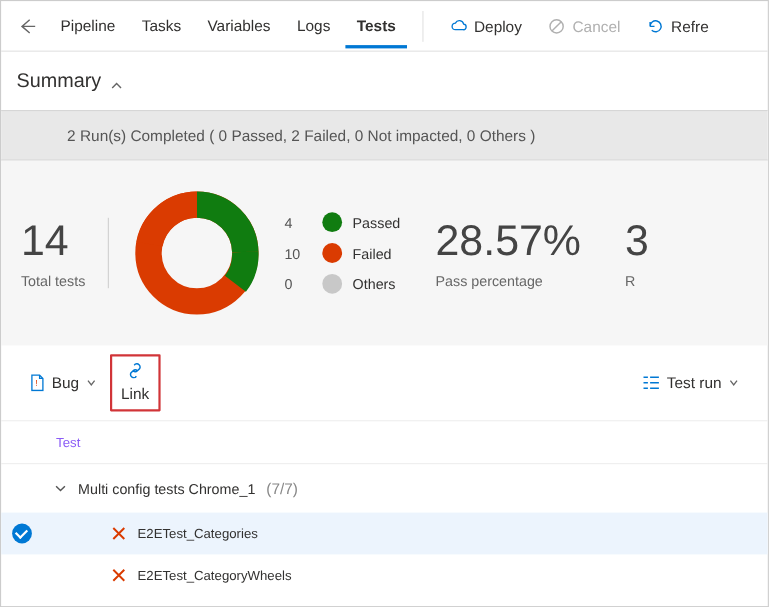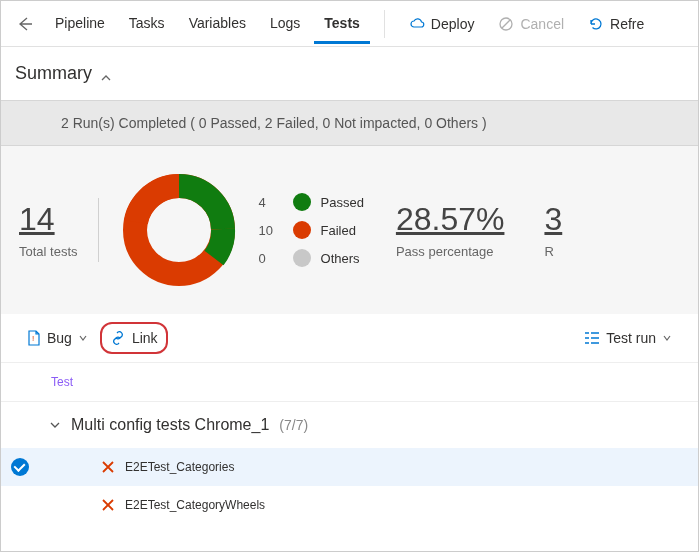--- a/index.html
+++ b/index.html
@@ -67,24 +67,23 @@
     }
     .metrics {
       display: flex;
       align-items: center;
       background: #f6f6f6;
       padding: 24px 18px;
       gap: 20px;
     }
     .metric-block { text-align: left; }
     .metric-big {
-      font-size: 32px;
+      font-size: 39px;
       color: #444;
       font-weight: 300;
-      text-decoration: underline;
     }
     .metric-label {
       font-size: 13px;
       color: #666;
       margin-top: 6px;
     }
     .vdiv {
       width: 1px;
       height: 64px;
       background: #d0d0d0;
@@ -115,36 +114,37 @@
     }
     .tool-btn {
       display: flex;
       align-items: center;
       gap: 6px;
       padding: 6px 8px;
       cursor: pointer;
     }
     .link-highlight {
       border: 2px solid #d13438;
-      border-radius: 12px;
+      border-radius: 1px;
+      flex-direction: column;
     }
     .spacer { flex: 1; }
     .col-header {
       padding: 12px 14px 12px 50px;
       font-size: 12px;
       color: #8b5cf6;
       border-bottom: 1px solid #eee;
     }
     .test-group {
       display: flex;
       align-items: center;
       gap: 10px;
       padding: 14px 14px 14px 48px;
     }
-    .test-group-title { font-size: 16px; }
+    .test-group-title { font-size: 13px; }
     .test-group-count { color: #888; }
     .test-item {
       display: flex;
       align-items: center;
       gap: 10px;
       padding: 12px 14px 12px 100px;
       font-size: 12px;
     }
     .test-item.selected {
       background: #ecf4fd;

